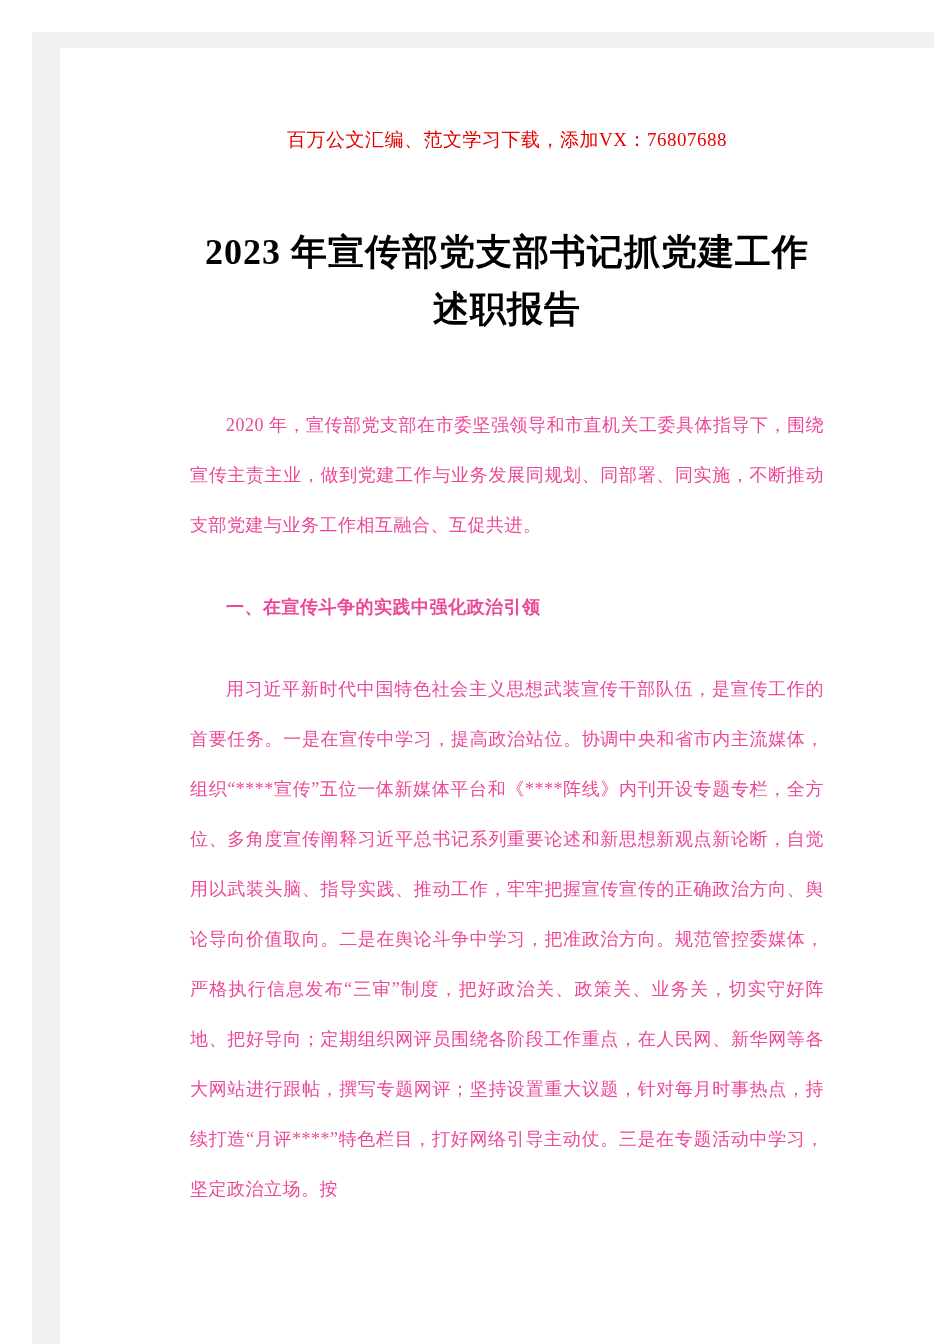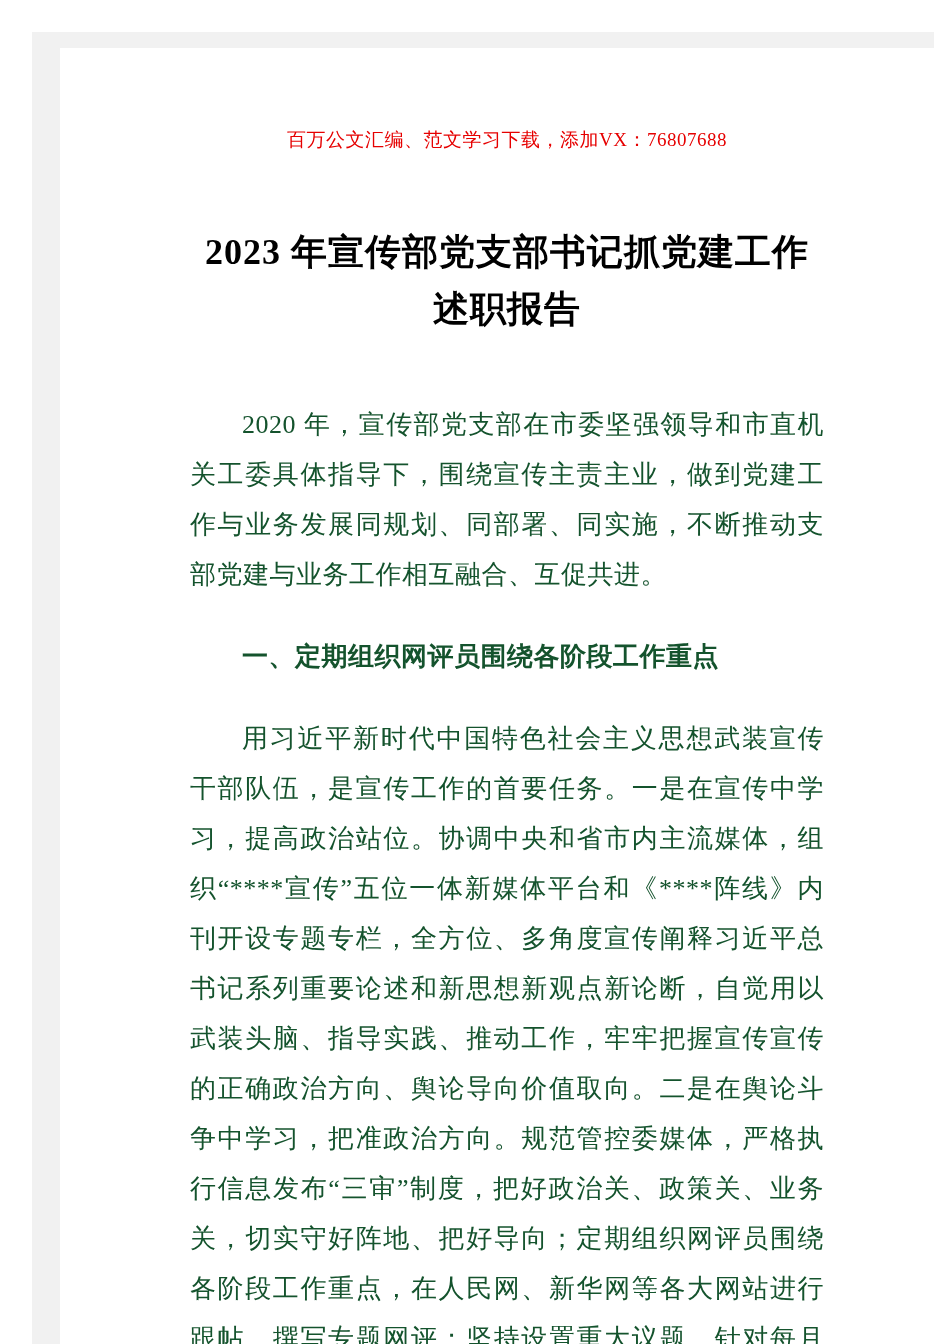--- a/index.html
+++ b/index.html
@@ -32,41 +32,41 @@
   .doc-title {
     font-size: 36px;
     font-weight: 700;
     color: #000000;
     text-align: center;
     line-height: 57px;
     margin-bottom: 30px;
     letter-spacing: 1px;
   }
   .body-para {
-    font-size: 26px;
+    font-size: 18px;
     line-height: 50px;
-    color: #14532d;
+    color: #ec4899;
     text-align: justify;
     text-indent: 2em;
     letter-spacing: 0.5px;
   }
   .section-heading {
     font-weight: 600;
   }
 </style>
 </head>
 <body>
 
 <div class="canvas">
   <div class="page">
 
     <div class="watermark">百万公文汇编、范文学习下载，添加VX：76807688</div>
 
     <h1 class="doc-title">2023 年宣传部党支部书记抓党建工作述职报告</h1>
 
     <p class="body-para">2020 年，宣传部党支部在市委坚强领导和市直机关工委具体指导下，围绕宣传主责主业，做到党建工作与业务发展同规划、同部署、同实施，不断推动支部党建与业务工作相互融合、互促共进。</p>
 
-    <p class="body-para section-heading">一、定期组织网评员围绕各阶段工作重点</p>
+    <p class="body-para section-heading">一、在宣传斗争的实践中强化政治引领</p>
 
     <p class="body-para">用习近平新时代中国特色社会主义思想武装宣传干部队伍，是宣传工作的首要任务。一是在宣传中学习，提高政治站位。协调中央和省市内主流媒体，组织“****宣传”五位一体新媒体平台和《****阵线》内刊开设专题专栏，全方位、多角度宣传阐释习近平总书记系列重要论述和新思想新观点新论断，自觉用以武装头脑、指导实践、推动工作，牢牢把握宣传宣传的正确政治方向、舆论导向价值取向。二是在舆论斗争中学习，把准政治方向。规范管控委媒体，严格执行信息发布“三审”制度，把好政治关、政策关、业务关，切实守好阵地、把好导向；定期组织网评员围绕各阶段工作重点，在人民网、新华网等各大网站进行跟帖，撰写专题网评；坚持设置重大议题，针对每月时事热点，持续打造“月评****”特色栏目，打好网络引导主动仗。三是在专题活动中学习，坚定政治立场。按</p>
 
   </div>
 </div>
 
 </body></html>

